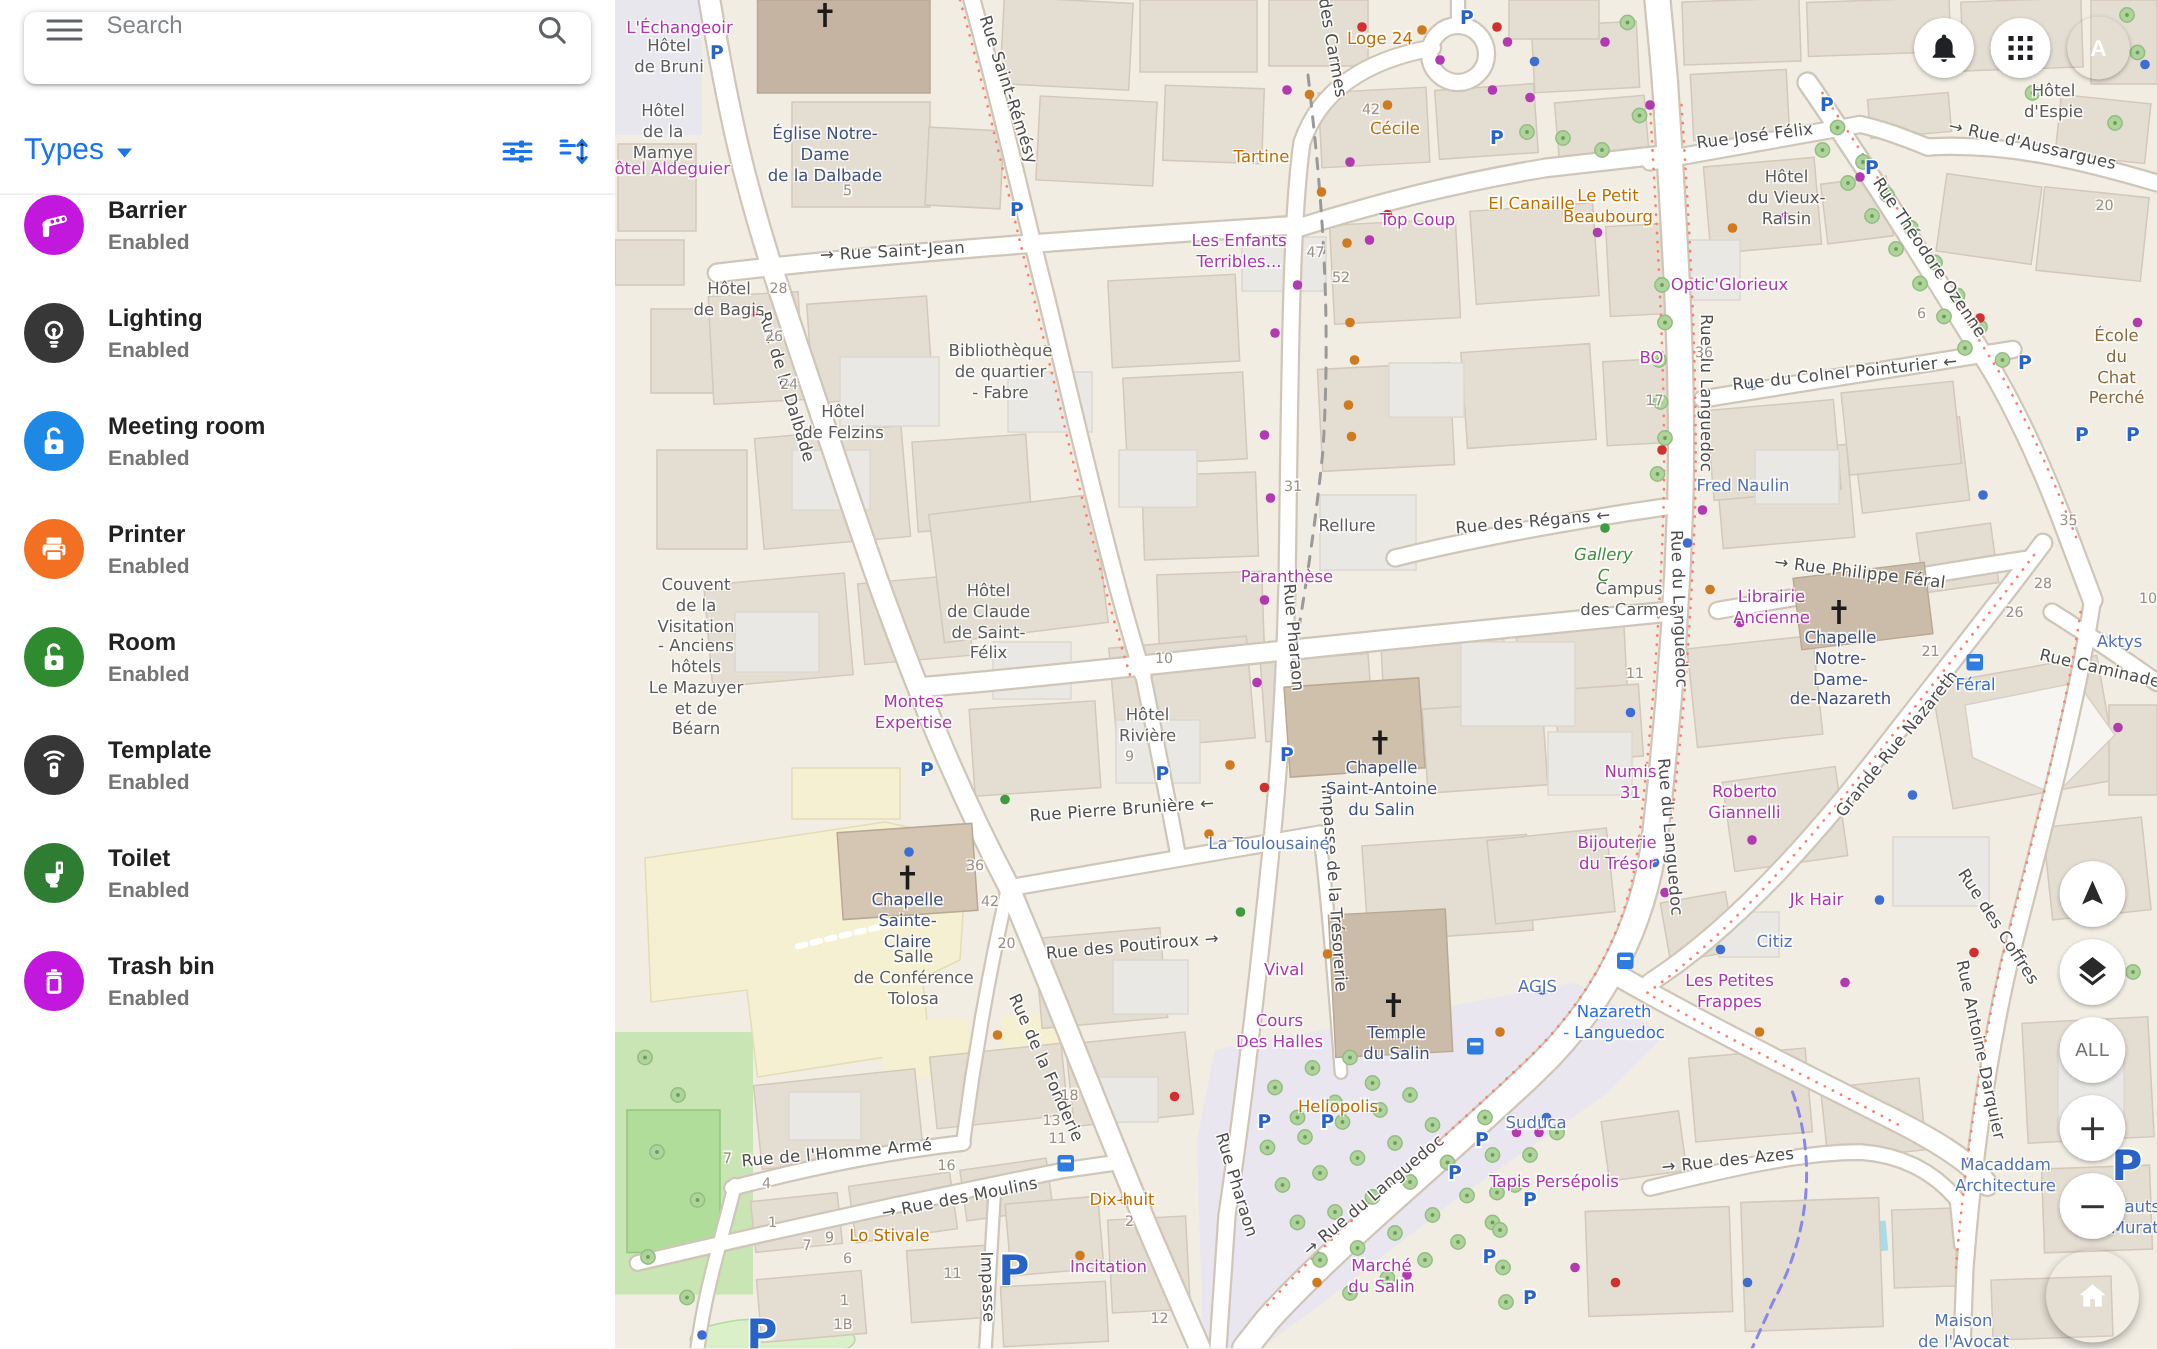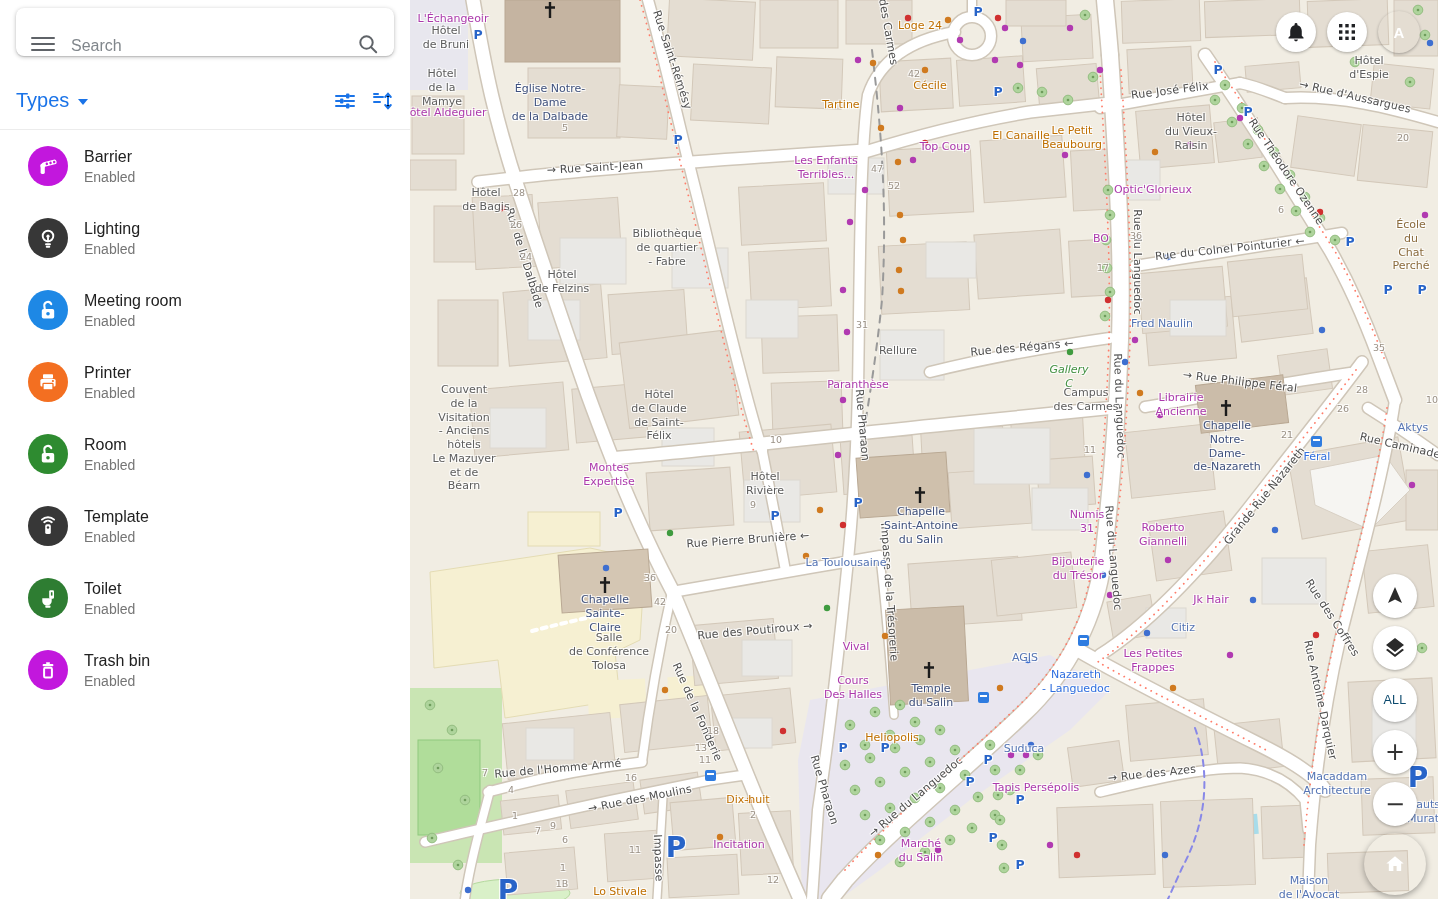--- a/index.html
+++ b/index.html
@@ -2,34 +2,34 @@
 <html><head>
 <meta charset="utf-8">
 <style>
   html,body{margin:0;padding:0;}
   body{width:1438px;height:899px;overflow:hidden;position:relative;
        font-family:"Liberation Sans",sans-serif;background:#fff;}
   
   #sidebar{position:absolute;left:0;top:0;width:410px;height:899px;background:#fff;z-index:5;}
   #searchcard{position:absolute;left:16px;top:8px;width:378px;height:48px;background:#fff;
       border-radius:8px;box-shadow:0 1px 1px rgba(0,0,0,.12),0 1px 4px rgba(0,0,0,.26);
-      display:flex;align-items:flex-end;}
+      display:flex;align-items:flex-start;}
   #hamburger{width:24px;height:24px;margin:0 14px 0 15px;cursor:pointer;display:flex;flex-direction:column;justify-content:center;gap:4px;}
   #hamburger i{display:block;height:2px;background:#5f6368;border-radius:1px;}
   #searchinput{flex:1;border:none;outline:none;font-size:16px;color:#202124;background:transparent;font-family:"Liberation Sans",sans-serif;}
   #searchinput::placeholder{color:#80868b;}
   #magnify{margin:0 14px;}
   #typesrow{position:absolute;left:0;top:72px;width:410px;height:58px;display:flex;align-items:center;
       border-bottom:1px solid #ececec;box-sizing:border-box;padding:0 16px;}
   #typestitle{color:#1a73e8;font-size:20px;font-weight:500;display:flex;align-items:center;gap:9px;cursor:pointer;}
   #typescaret{width:0;height:0;border-left:5px solid transparent;border-right:5px solid transparent;border-top:6px solid #1a73e8;margin-top:3px;}
   #typesrow .spacer{flex:1;}
   .hdr-icon{width:24px;height:24px;margin-left:13px;cursor:pointer;}
   #itemlist{position:absolute;left:0;top:130px;width:410px;}
-  .row{height:72px;display:flex;align-items:center;padding:0 28px;cursor:pointer;}
+  .row{height:72px;display:flex;padding:0 16px;cursor:pointer;font-weight:bold;}
   .badge{width:40px;height:40px;border-radius:50%;flex:0 0 40px;display:flex;align-items:center;justify-content:center;}
   .rowtext{margin-left:16px;}
   .rowtitle{font-size:16px;color:#212121;line-height:22px;}
   .rowsub{font-size:14px;color:#757575;line-height:19px;}
   
   #map{position:absolute;left:410px;top:0;width:1028px;height:899px;overflow:hidden;background:#f1ede3;}
   #mapsvg{position:absolute;left:0;top:0;}
   #map-labels{position:absolute;left:0;top:0;width:1028px;height:899px;pointer-events:none;}
   .lbl{position:absolute;white-space:pre-line;text-align:center;font-family:"DejaVu Sans",sans-serif;
        font-size:11px;line-height:1.25;pointer-events:none;
@@ -50,21 +50,21 @@
   .tstop{position:absolute;width:11px;height:11px;background:#2f7ce0;border-radius:2px;pointer-events:none;}
   .tstop i{display:block;margin:3px 2px 0 2px;height:2px;background:#fff;}
   
   .circlebtn{position:absolute;background:#fff;border-radius:50%;box-shadow:0 1px 3px rgba(0,0,0,.3);
        display:flex;align-items:center;justify-content:center;cursor:pointer;z-index:6;}
   .c40{width:40px;height:40px;}
   .c44{width:44px;height:44px;}
   #avatar{position:absolute;left:1378px;top:11px;width:42px;height:42px;border-radius:50%;
        display:flex;align-items:center;justify-content:center;color:#fff;font-size:15px;font-weight:bold;
        box-shadow:0 1px 3px rgba(0,0,0,.3);cursor:pointer;z-index:6;}
-  #allbtn{font-size:12.5px;color:#0c4a6e;font-weight:500;letter-spacing:.3px;}
+  #allbtn{font-size:12.5px;color:#737373;font-weight:500;letter-spacing:.3px;}
   .zoomglyph{font-size:24px;color:#333;font-family:"DejaVu Sans",sans-serif;line-height:1;}
   #homefab{position:absolute;left:1364px;top:833px;width:62px;height:62px;border-radius:50%;
        display:flex;align-items:center;justify-content:center;box-shadow:0 2px 6px rgba(0,0,0,.35);cursor:pointer;z-index:6;}
 </style>
 </head>
 <body>
 
 <div id="map">
   <svg id="mapsvg" width="1028" height="899" viewBox="0 0 1028 899">
 
@@ -632,21 +632,21 @@
       <div class="lbl mg" style="left: 329px; top: 845px; transform: translate(-50%, -50%);">Incitation</div>
       <div class="lbl mg" style="left: 448px; top: 385px; transform: translate(-50%, -50%);">Paranthèse</div>
       <div class="lbl mg" style="left: 691px; top: 239px; transform: translate(-50%, -50%);">BO</div>
       <div class="lbl or" style="left: 431px; top: 105px; transform: translate(-50%, -50%);">Tartine</div>
       <div class="lbl or" style="left: 520px; top: 86px; transform: translate(-50%, -50%);">Cécile</div>
       <div class="lbl or" style="left: 510px; top: 26px; transform: translate(-50%, -50%);">Loge 24</div>
       <div class="lbl or" style="left: 611px; top: 136px; transform: translate(-50%, -50%);">El Canaille</div>
       <div class="lbl or" style="left: 662px; top: 138px; transform: translate(-50%, -50%);">Le Petit
 Beaubourg</div>
       <div class="lbl or" style="left: 338px; top: 800px; transform: translate(-50%, -50%);">Dix-huit</div>
-      <div class="lbl or" style="left: 183px; top: 892px; transform: translate(-50%, -50%); margin-left: 27px;">Lo Stivale</div>
+      <div class="lbl or" style="left: 183px; top: 824px; transform: translate(-50%, -50%);">Lo Stivale</div>
       <div class="lbl or" style="left: 482px; top: 738px; transform: translate(-50%, -50%);">Heliopolis</div>
       <div class="lbl bl" style="left: 752px; top: 324px; transform: translate(-50%, -50%);">Fred Naulin</div>
       <div class="lbl bl" style="left: 1003px; top: 428px; transform: translate(-50%, -50%);">Aktys</div>
       <div class="lbl bl" style="left: 614px; top: 749px; transform: translate(-50%, -50%);">Suduca</div>
       <div class="lbl bl" style="left: 927px; top: 784px; transform: translate(-50%, -50%);">Macaddam
 Architecture</div>
       <div class="lbl bl" style="left: 899px; top: 888px; transform: translate(-50%, -50%);">Maison
 de l'Avocat</div>
       <div class="lbl bl" style="left: 615px; top: 658px; transform: translate(-50%, -50%);">AGIS</div>
       <div class="lbl bl" style="left: 436px; top: 563px; transform: translate(-50%, -50%);">La Toulousaine</div>

